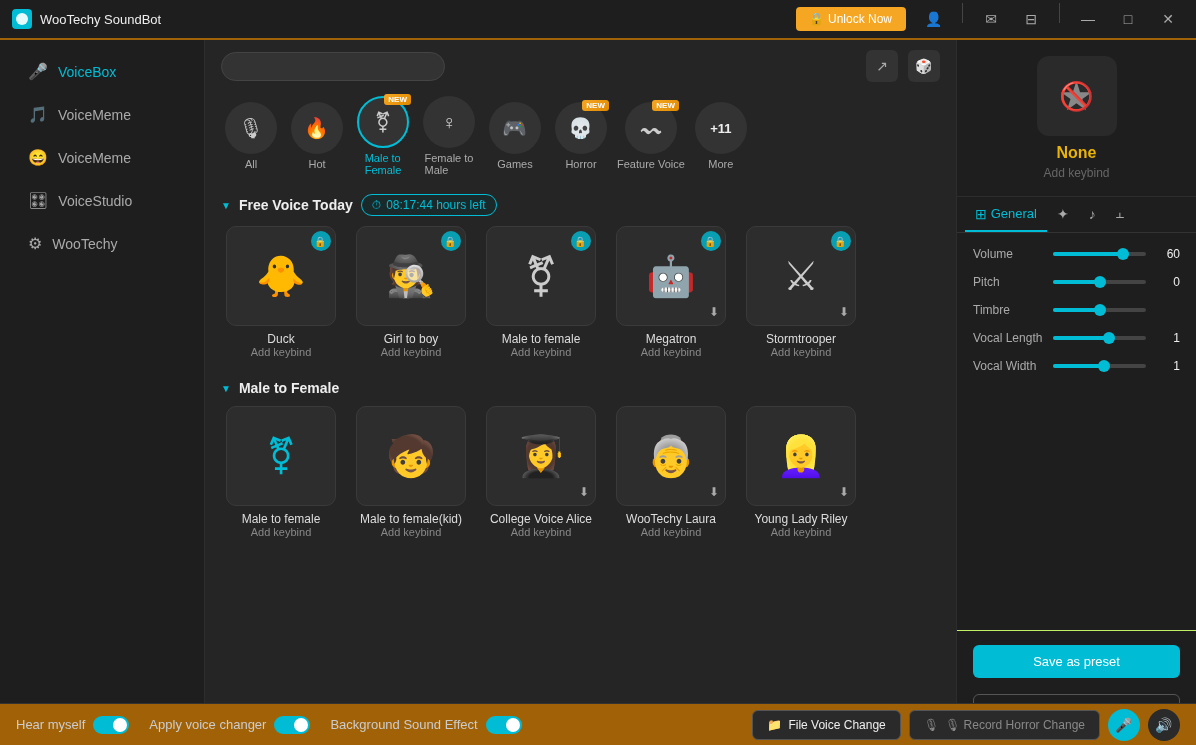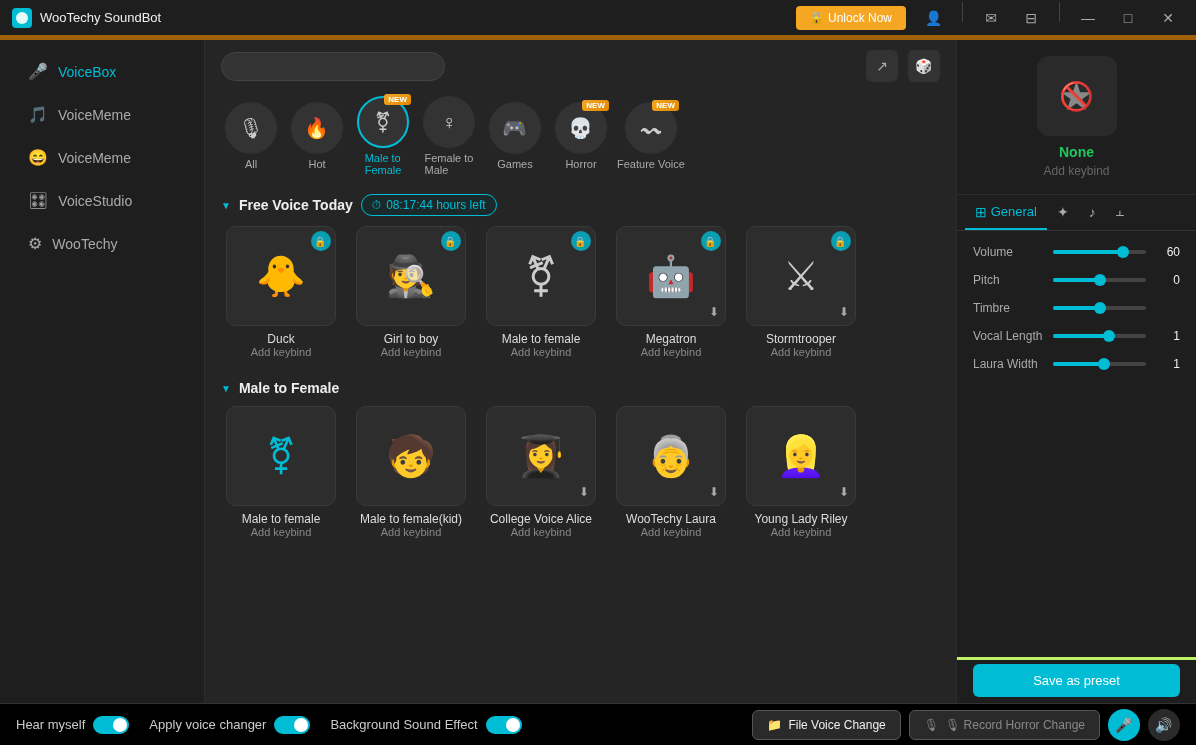--- a/index.html
+++ b/index.html
@@ -1,19 +1,19 @@
 <!DOCTYPE html>
 <html><head>
   <meta charset="utf-8">
   <style>
     * { box-sizing: border-box; margin: 0; padding: 0; }
     body { width: 1196px; height: 745px; background: #1a1a1a; font-family: 'Segoe UI', sans-serif; color: #ccc; overflow: hidden; }
 
     
-    .titlebar { display: flex; align-items: center; background: #1e1e1e; height: 40px; padding: 0 12px; border-bottom: 5px solid #a16207; }
+    .titlebar { display: flex; align-items: center; background: #1e1e1e; height: 40px; padding: 0 12px; border-bottom: 2px solid #a16207; }
     .titlebar-logo { width: 20px; height: 20px; background: #00bcd4; border-radius: 4px; margin-right: 8px; display: flex; align-items: center; justify-content: center; }
     .titlebar-title { color: #eee; font-size: 13px; flex: 1; }
     .titlebar-btn-unlock { background: #f5a623; color: #fff; border: none; border-radius: 4px; padding: 5px 14px; font-size: 12px; cursor: pointer; display: flex; align-items: center; gap: 5px; }
     .titlebar-controls { display: flex; gap: 8px; margin-left: 12px; }
     .titlebar-icon { width: 32px; height: 32px; display: flex; align-items: center; justify-content: center; color: #aaa; font-size: 14px; cursor: pointer; border-radius: 3px; }
     .titlebar-divider { width: 1px; height: 20px; background: #444; margin: 0 4px; }
 
     
     .main-layout { display: flex; height: calc(745px - 40px); }
 
@@ -61,45 +61,45 @@
     .voice-card-img { width: 110px; height: 100px; background: #2d2d2d; border-radius: 10px; display: flex; align-items: center; justify-content: center; font-size: 40px; position: relative; margin-bottom: 6px; border: 1px solid #3a3a3a; }
     .voice-card-corner-btn { position: absolute; top: 4px; right: 4px; width: 20px; height: 20px; background: rgba(0,188,212,0.8); border-radius: 50%; display: flex; align-items: center; justify-content: center; font-size: 10px; color: #fff; }
     .voice-card-dl { position: absolute; bottom: 6px; right: 6px; color: #aaa; font-size: 12px; }
     .voice-card-name { font-size: 12px; color: #ddd; text-align: center; }
     .voice-card-keybind { font-size: 11px; color: #888; text-align: center; cursor: pointer; }
 
     
     .right-panel { width: 240px; background: #1e1e1e; border-left: 1px solid #2d2d2d; display: flex; flex-direction: column; }
     .preview-area { display: flex; flex-direction: column; align-items: center; padding: 16px; border-bottom: 1px solid #2d2d2d; }
     .preview-icon { width: 80px; height: 80px; background: #2a2a2a; border-radius: 12px; display: flex; align-items: center; justify-content: center; font-size: 36px; color: #666; margin-bottom: 8px; }
-    .preview-name { font-size: 14px; font-weight: 600; color: #22c55e; margin-bottom: 4px; }
+    .preview-name { font-size: 16px; font-weight: 600; color: #eab308; margin-bottom: 4px; }
     .preview-keybind { font-size: 12px; color: #666; }
 
     
     .rp-tabs { display: flex; align-items: center; border-bottom: 1px solid #333; padding: 0 8px; }
     .rp-tab { padding: 8px 10px; cursor: pointer; color: #aaa; font-size: 13px; display: flex; align-items: center; gap: 4px; border-bottom: 2px solid transparent; }
     .rp-tab.active { color: #00bcd4; border-bottom-color: #00bcd4; }
     .rp-tab-icon { font-size: 14px; }
 
     
     .sliders-area { padding: 14px 16px; flex: 1; overflow-y: auto; }
     .slider-row { display: flex; align-items: center; margin-bottom: 14px; }
     .slider-label { font-size: 12px; color: #aaa; min-width: 80px; }
     .slider-value { font-size: 12px; color: #eee; min-width: 30px; text-align: right; margin-left: 4px; }
     .slider-wrap { flex: 1; position: relative; height: 4px; background: #444; border-radius: 2px; cursor: pointer; }
     .slider-fill { height: 4px; background: #00bcd4; border-radius: 2px; position: absolute; left: 0; top: 0; }
     .slider-thumb { width: 12px; height: 12px; background: #00bcd4; border-radius: 50%; position: absolute; top: -4px; transform: translateX(-50%); cursor: grab; }
 
     
-    .preset-buttons { padding: 4px 16px; display: flex; flex-direction: column; gap: 7px; border-top: 3px solid #bef264; }
+    .preset-buttons { padding: 14px 16px; display: flex; flex-direction: column; gap: 16px; border-top: 1px solid #bef264; }
     .btn-save-preset { background: #00bcd4; color: #fff; border: none; border-radius: 6px; padding: 9px; font-size: 13px; cursor: pointer; width: 100%; }
     .btn-reset { background: transparent; color: #eee; border: 1px solid #555; border-radius: 6px; padding: 9px; font-size: 13px; cursor: pointer; width: 100%; display: flex; align-items: center; justify-content: center; gap: 6px; }
 
     
-    .bottom-bar { position: fixed; bottom: 0; left: 0; right: 0; height: 42px; background: #000000; border-top: 1px solid #333; display: flex; align-items: center; padding: 0 16px; gap: 20px; z-index: 100; }
+    .bottom-bar { position: fixed; bottom: 0; left: 0; right: 0; height: 42px; background: #a16207; border-top: 1px solid #333; display: flex; align-items: center; padding: 0 16px; gap: 20px; z-index: 100; }
     .bottom-toggle { display: flex; align-items: center; gap: 8px; font-size: 13px; color: #ccc; }
     .toggle-switch { width: 36px; height: 18px; background: #00bcd4; border-radius: 9px; position: relative; cursor: pointer; }
     .toggle-knob { width: 14px; height: 14px; background: #fff; border-radius: 50%; position: absolute; top: 2px; right: 2px; }
     .bottom-right { margin-left: auto; display: flex; gap: 8px; align-items: center; }
     .btn-file-voice { background: #2a2a2a; border: 1px solid #555; color: #eee; border-radius: 6px; padding: 7px 14px; font-size: 12px; cursor: pointer; display: flex; align-items: center; gap: 6px; }
     .btn-record-voice { background: #2a2a2a; border: 1px solid #555; color: #888; border-radius: 6px; padding: 7px 14px; font-size: 12px; cursor: pointer; display: flex; align-items: center; gap: 6px; }
     .bottom-mic-btn { width: 32px; height: 32px; background: #00bcd4; border-radius: 50%; display: flex; align-items: center; justify-content: center; cursor: pointer; font-size: 14px; }
     .bottom-vol-btn { width: 32px; height: 32px; background: #2a2a2a; border-radius: 50%; display: flex; align-items: center; justify-content: center; cursor: pointer; font-size: 14px; color: #aaa; }
   </style>
 </head>
@@ -192,20 +192,26 @@
         </div>
         <span class="cat-label">Horror</span>
       </div>
       <div class="cat-tab">
         <div class="cat-icon">
           <span class="new-badge">NEW</span>
           〰
         </div>
         <span class="cat-label">Feature Voice</span>
       </div>
+      <div class="cat-tab">
+        <div class="cat-icon">
+          <span class="plus-badge">+11</span>
+        </div>
+        <span class="cat-label">More</span>
+      </div>
     </div>
 
     <div class="voices-list">
 
       <div class="section-header">
         <span class="collapse-arrow">▼</span>
         <span class="section-title">Free Voice Today</span>
         <div class="timer-badge">
           <span>⏱</span>
           <span>08:17:44 hours left</span>
@@ -362,21 +368,21 @@
       <div class="slider-row">
         <span class="slider-label">Vocal Length</span>
         <div class="slider-wrap">
           <div class="slider-fill" style="width:60%"></div>
           <div class="slider-thumb" style="left:60%"></div>
         </div>
         <span class="slider-value">1</span>
       </div>
 
       <div class="slider-row">
-        <span class="slider-label">Laura Width</span>
+        <span class="slider-label">Vocal Width</span>
         <div class="slider-wrap">
           <div class="slider-fill" style="width:55%"></div>
           <div class="slider-thumb" style="left:55%"></div>
         </div>
         <span class="slider-value">1</span>
       </div>
 
     </div>
 
     <div class="preset-buttons">

